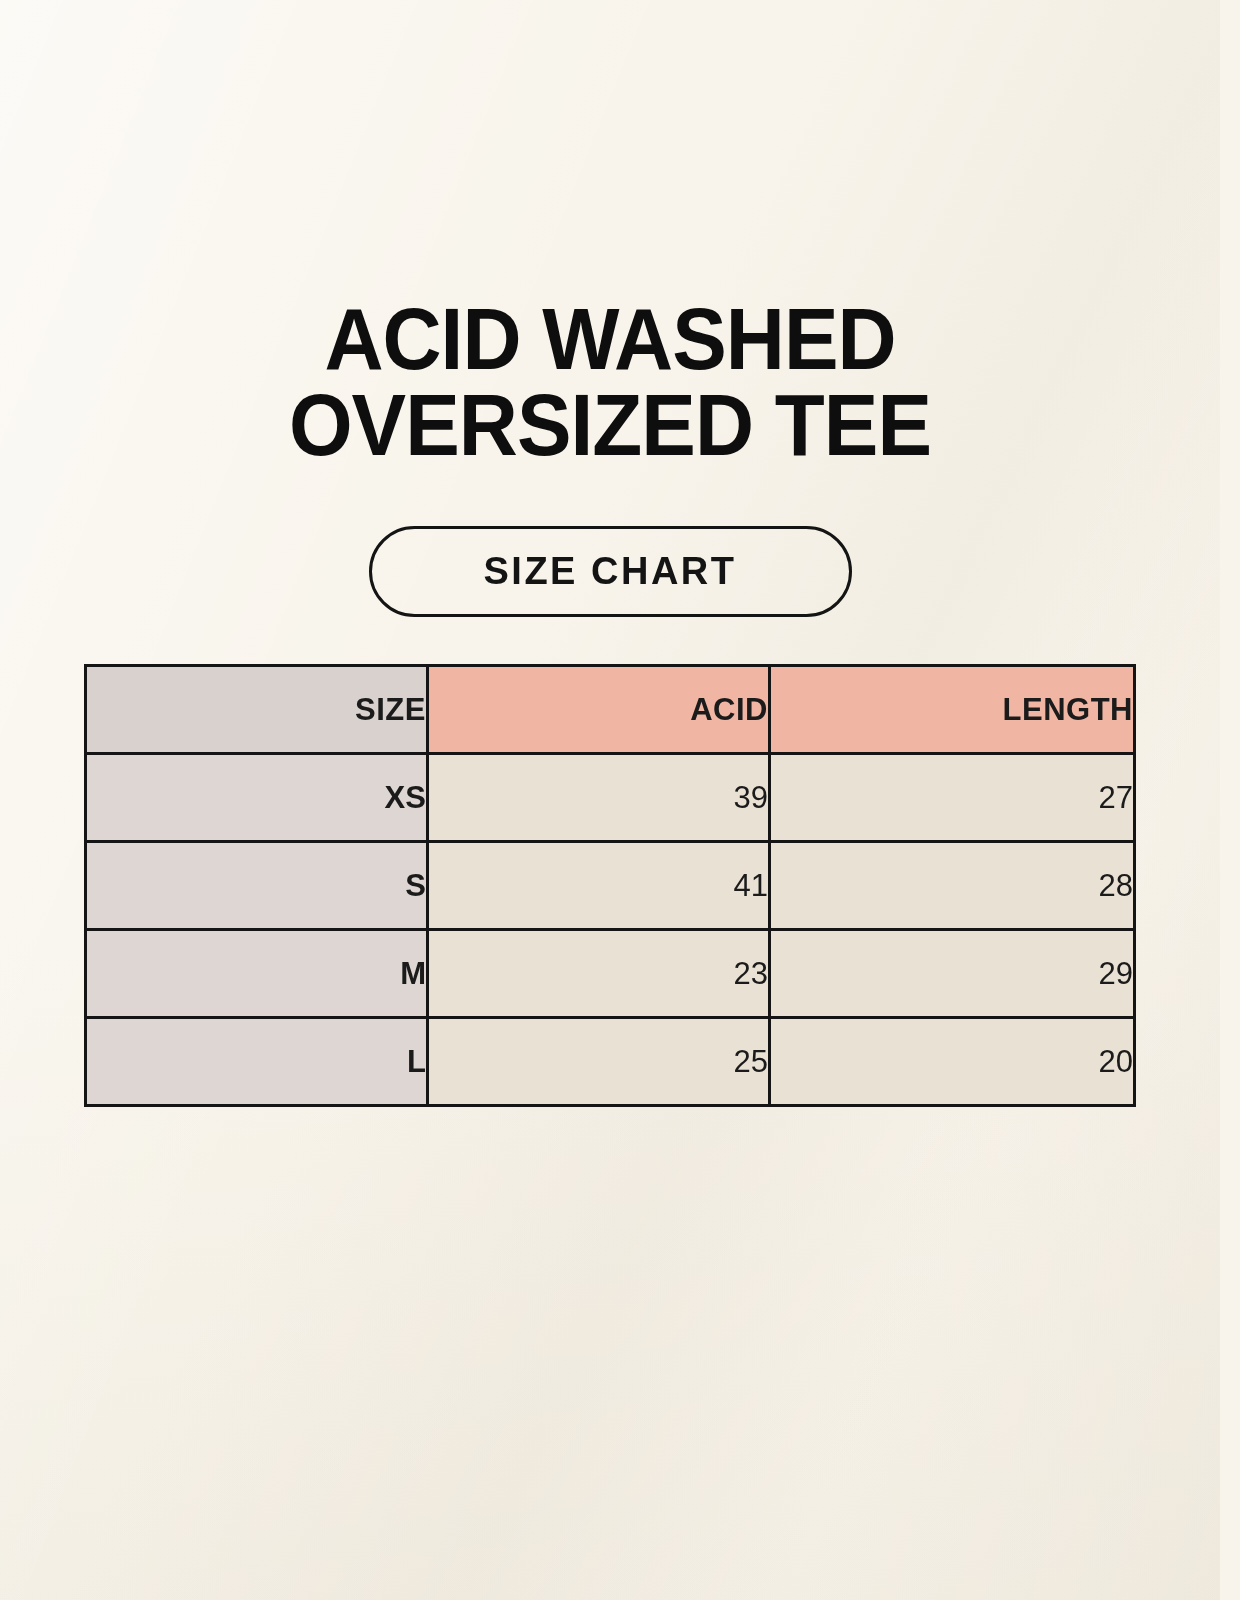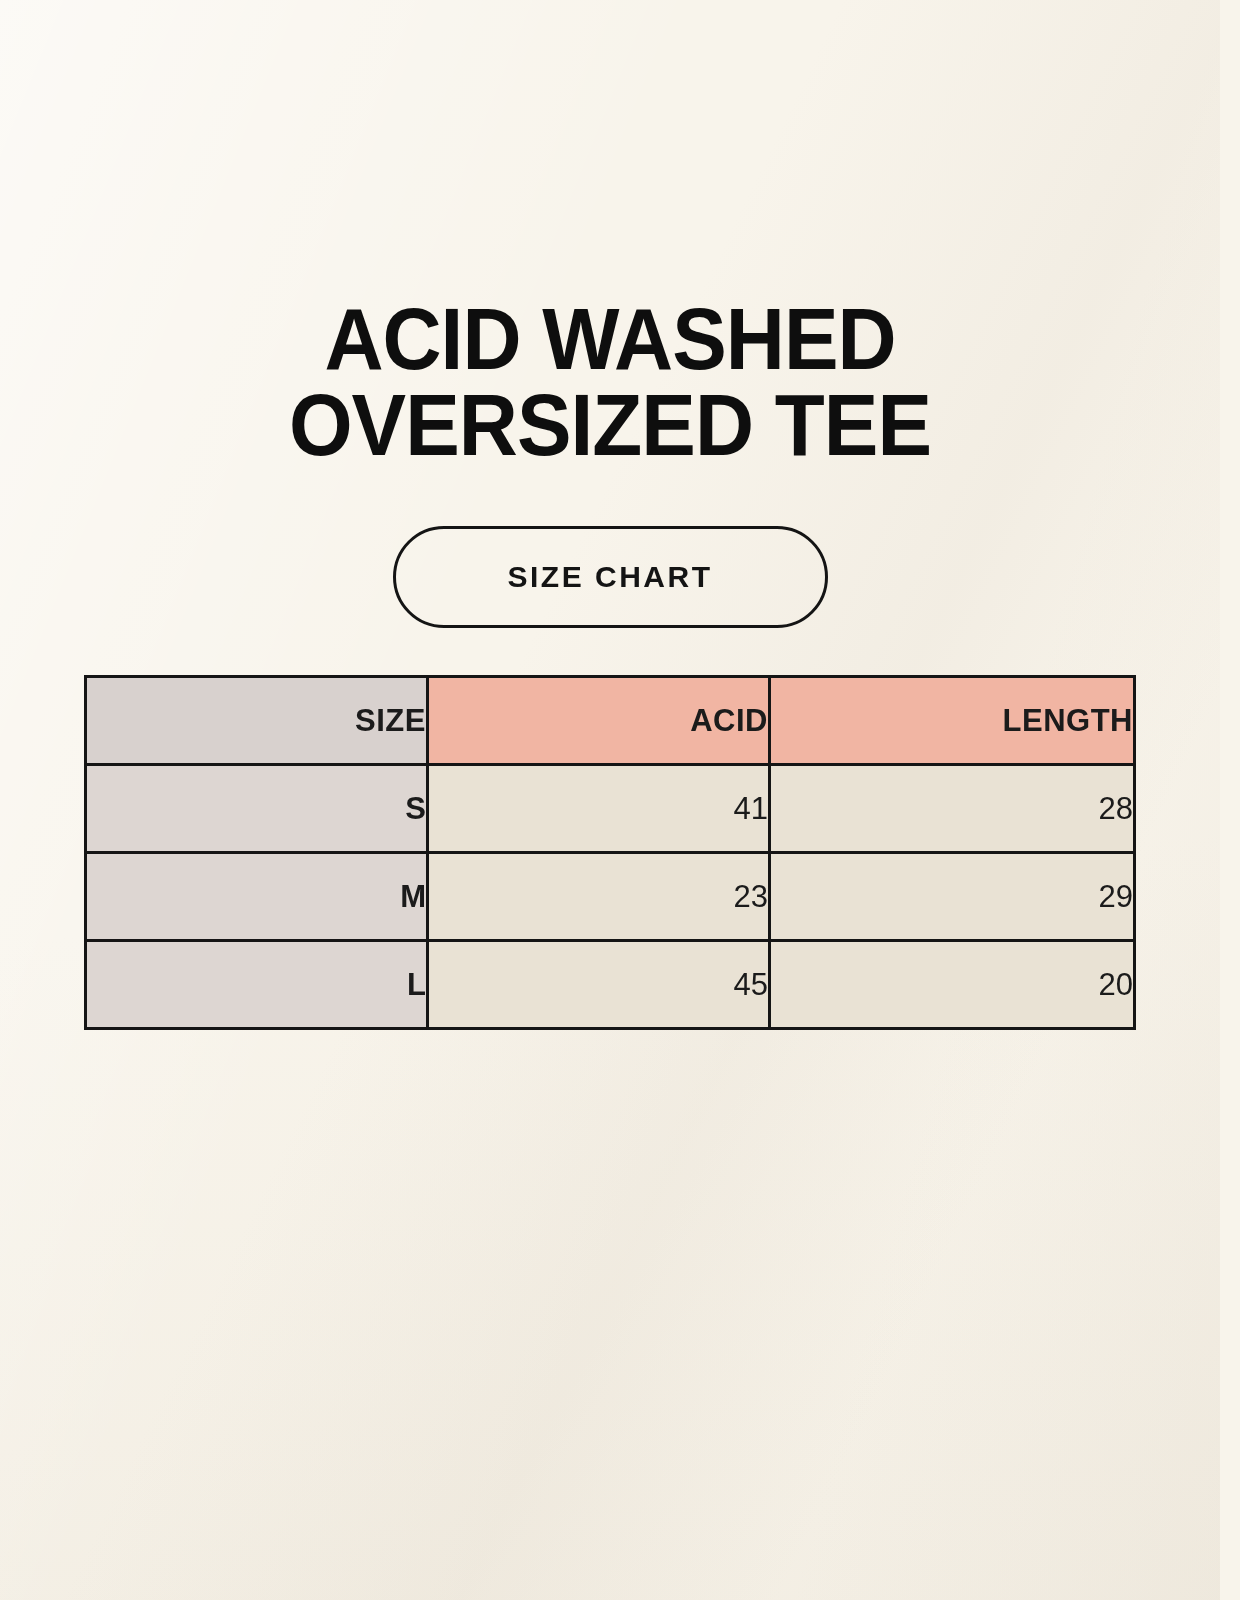--- a/index.html
+++ b/index.html
@@ -45,22 +45,22 @@
     transform: scaleX(0.94);
     transform-origin: 50% 50%;
     color: #0e0e0e;
   }
   .title-line { display: block; }
   .badge-wrap { margin-top: 58px; }
   .badge {
     display: inline-block;
     border: 3px solid #141414;
     border-radius: 999px;
-    padding: 31px 112px;
-    font-size: 30px;
+    padding: 21px 112px;
+    font-size: 38px;
     font-weight: bold;
     letter-spacing: 2.5px;
     color: #141414;
     background: transparent;
   }
   .size-table {
     width: 1052px;
     margin: 47px auto 0 auto;
     border-collapse: collapse;
     table-layout: fixed;
@@ -122,32 +122,37 @@
       </colgroup>
       <thead>
         <tr>
           <th class="head-size">SIZE</th>
           <th class="head-measure">ACID</th>
           <th class="head-measure">LENGTH</th>
         </tr>
       </thead>
       <tbody>
           <tr>
+            <th class="size-cell">XS</th>
+            <td class="value-cell">39</td>
+            <td class="value-cell">27</td>
+          </tr>
+          <tr>
             <th class="size-cell">S</th>
             <td class="value-cell">41</td>
             <td class="value-cell">28</td>
           </tr>
           <tr>
             <th class="size-cell">M</th>
             <td class="value-cell">23</td>
             <td class="value-cell">29</td>
           </tr>
           <tr>
             <th class="size-cell">L</th>
-            <td class="value-cell">45</td>
+            <td class="value-cell">25</td>
             <td class="value-cell">20</td>
           </tr>
         </tbody>
     </table>
 
 
   </div>
 </div>
 
 </body></html>

